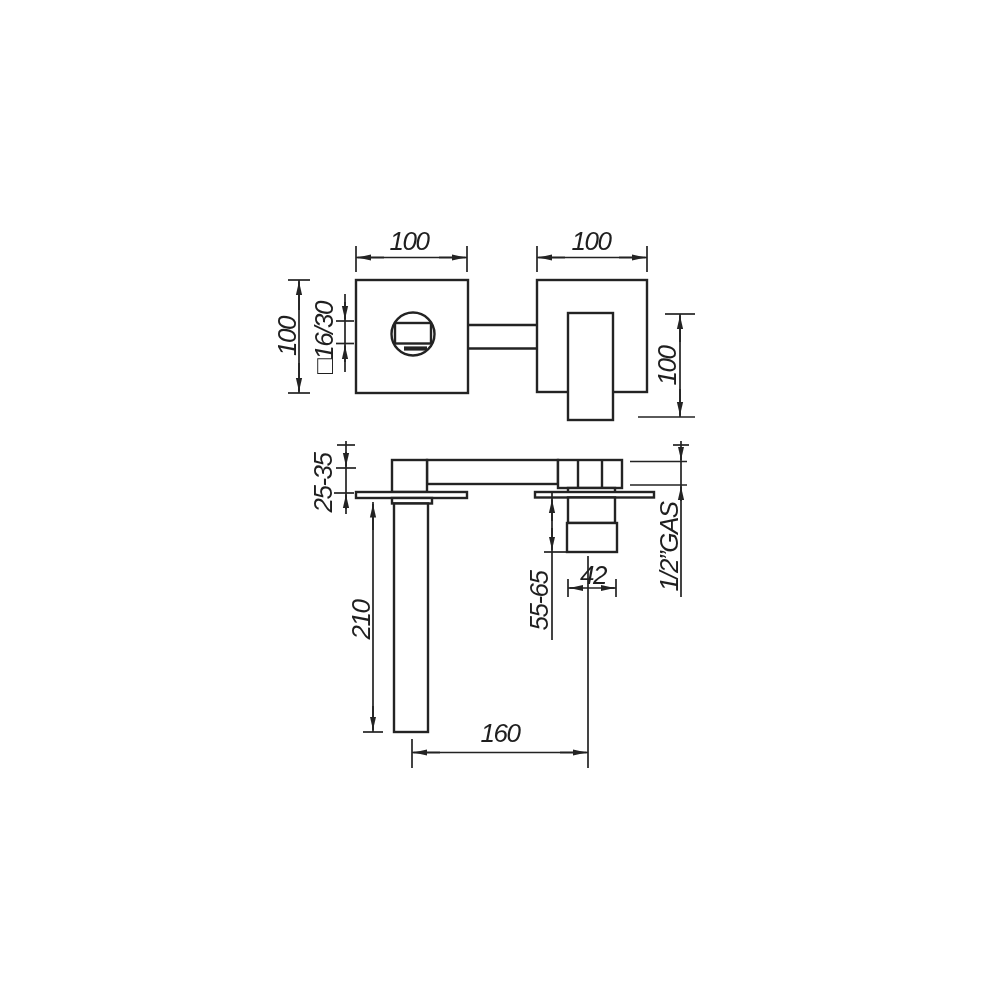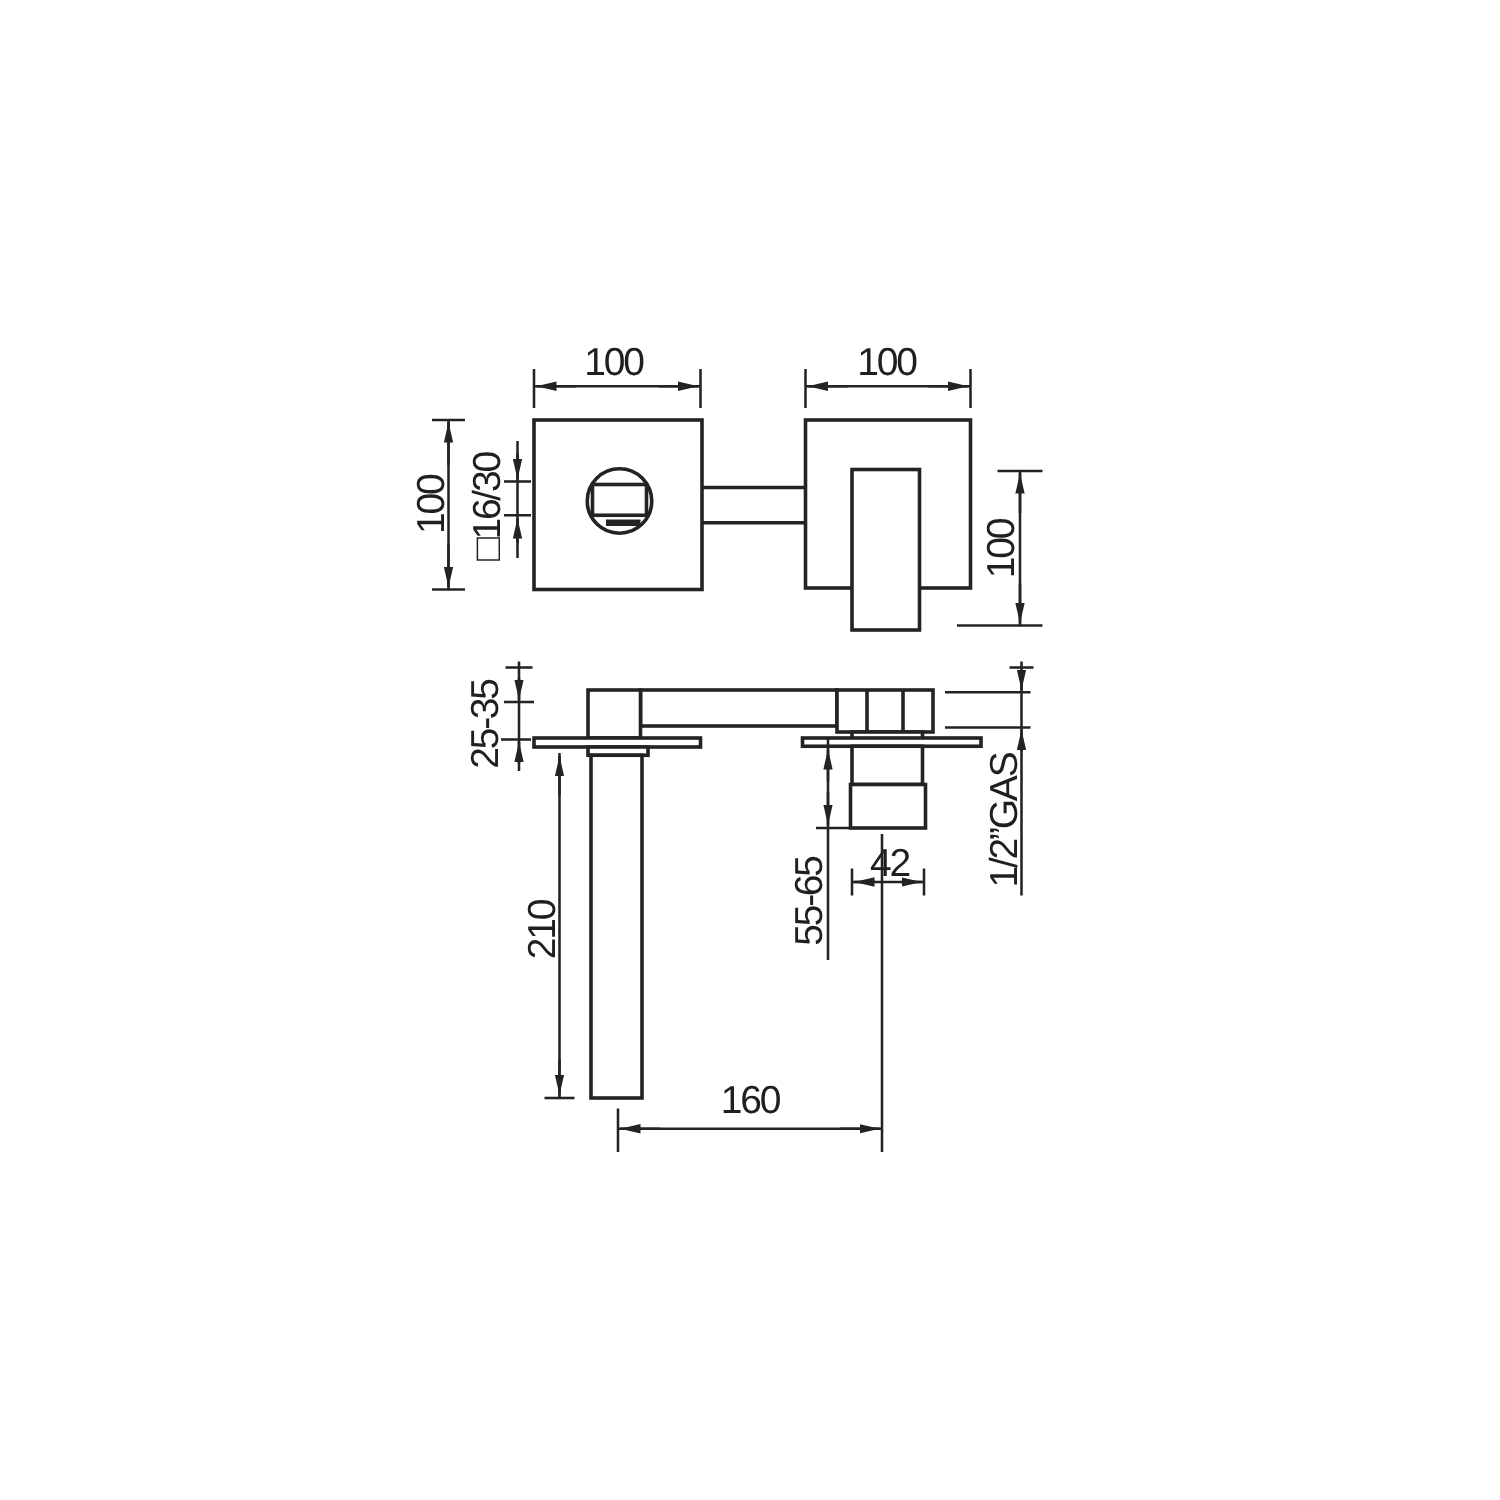--- a/index.html
+++ b/index.html
@@ -1,16 +1,16 @@
 <!DOCTYPE html>
 <html><head>
 <meta charset="utf-8">
 <style>
   html,body{margin:0;padding:0;background:#ffffff;}
-  .canvas{position:relative;width:1000px;height:1000px;background:#ffffff;overflow:hidden;}
+  .canvas{position:relative;width:1000px;height:1000px;background:#ffffff;overflow:hidden;font-style:italic;}
   svg{display:block;}
   
   .o  { fill:#ffffff; stroke:#232323; stroke-width:2.4; }
   .ol { fill:none;    stroke:#232323; stroke-width:2.4; }
   .slot{ stroke:#232323; stroke-width:4.2; }
   
   .d  { fill:none; stroke:#232323; stroke-width:1.7; }
   
   .t  { font-family:"Liberation Sans", sans-serif; font-size:26px; letter-spacing:-1.5px;
         fill:#1f1f1f; text-anchor:middle; }

